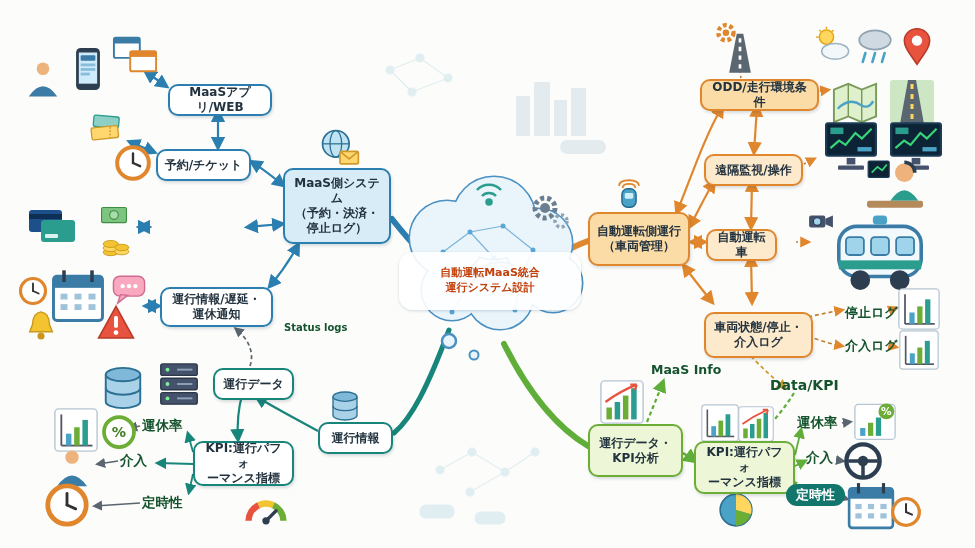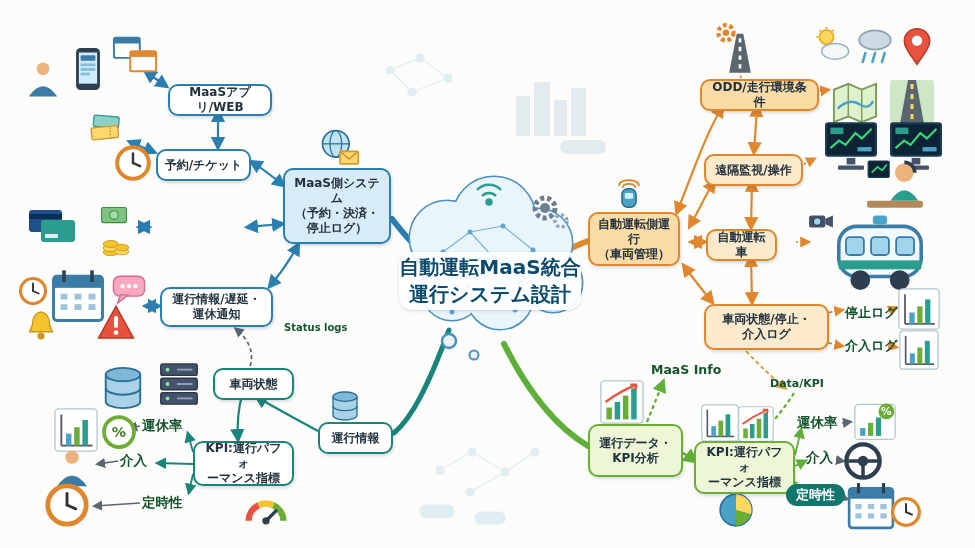--- a/index.html
+++ b/index.html
@@ -14,21 +14,21 @@
   .b{border-color:#2b7fb0}
   .bh{background:#d8ecf8}
   .t{border-color:#17857a}
   .o{border-color:#e0862d;background:#fde9cb}
   .oh{background:#fbdba6}
   .g{border-color:#6cae35;background:#edf7d7}
   .lbl{position:absolute;font-weight:bold;color:#14532d;font-size:13.5px;white-space:nowrap}
   .pill{background:#12766d;color:#fff;border-radius:12px;padding:2px 10px;font-size:13px}
   .cloudtxt{position:absolute;left:399px;top:252px;width:182px;height:58px;
         display:flex;align-items:center;justify-content:center;text-align:center;
-        font-weight:bold;font-size:20px;line-height:1.35;color:#0c4a6e;
+        font-weight:bold;font-size:11px;line-height:1.35;color:#c2410c;
         background:rgba(255,255,255,.9);border-radius:14px;white-space:pre-line;
         box-shadow:0 1px 3px rgba(30,80,120,.2)}
 </style>
 </head>
 <body>
 
 <div class="stage">
 
 <svg class="wires" viewBox="0 0 975 548">
   <defs>
@@ -482,41 +482,41 @@
 運行システム設計</div>
 
 <div class="node b bh" style="left:283px;top:168px;width:108px;height:76px">MaaS側システム
 （予約・決済・
 停止ログ）</div>
 <div class="node b" style="left:168px;top:84px;width:104px;height:27px">MaaSアプリ/WEB</div>
 <div class="node b" style="left:156px;top:149px;width:95px;height:26px">予約/チケット</div>
 <div class="node b" style="left:160px;top:287px;width:113px;height:40px">運行情報/遅延・
 運休通知</div>
 
-<div class="node t" style="left:213px;top:368px;width:81px;height:27px">車両状態</div>
+<div class="node t" style="left:213px;top:368px;width:81px;height:27px">運行データ</div>
 <div class="node t" style="left:318px;top:422px;width:75px;height:27px">運行情報</div>
 <div class="node t" style="left:193px;top:441px;width:101px;height:45px">KPI:運行パフォ
 ーマンス指標</div>
 
-<div class="node o oh" style="left:588px;top:212px;width:92px;height:54px">自動運転側運行
+<div class="node o oh" style="left:588px;top:212px;width:102px;height:54px">自動運転側運行
 （車両管理）</div>
 <div class="node o oh" style="left:700px;top:79px;width:119px;height:27px">ODD/走行環境条件</div>
 <div class="node o" style="left:704px;top:154px;width:99px;height:27px">遠隔監視/操作</div>
 <div class="node o" style="left:706px;top:229px;width:71px;height:27px">自動運転車</div>
-<div class="node o" style="left:704px;top:304px;width:125px;height:46px">車両状態/停止・
+<div class="node o" style="left:704px;top:312px;width:109px;height:46px">車両状態/停止・
 介入ログ</div>
 
 <div class="node g" style="left:588px;top:424px;width:95px;height:53px">運行データ・
 KPI分析</div>
 <div class="node g" style="left:694px;top:441px;width:101px;height:53px">KPI:運行パフォ
 ーマンス指標</div>
 
 <div class="lbl" style="left:284px;top:322px;font-size:10px">Status logs</div>
 <div class="lbl" style="left:651px;top:362px;font-size:12.5px">MaaS Info</div>
-<div class="lbl" style="left:770px;top:377px;font-size:11px">Data/KPI</div>
+<div class="lbl" style="left:770px;top:377px;font-size:14px">Data/KPI</div>
 <div class="lbl" style="left:845px;top:304px;font-size:13px">停止ログ</div>
 <div class="lbl" style="left:845px;top:337px;font-size:13px">介入ログ</div>
 
 <div class="lbl" style="left:142px;top:417px">運休率</div>
 <div class="lbl" style="left:120px;top:452px">介入</div>
 <div class="lbl" style="left:142px;top:494px">定時性</div>
 
 <div class="lbl" style="left:797px;top:414px">運休率</div>
 <div class="lbl" style="left:806px;top:449px">介入</div>
 <div class="lbl pill" style="left:786px;top:484px">定時性</div>

